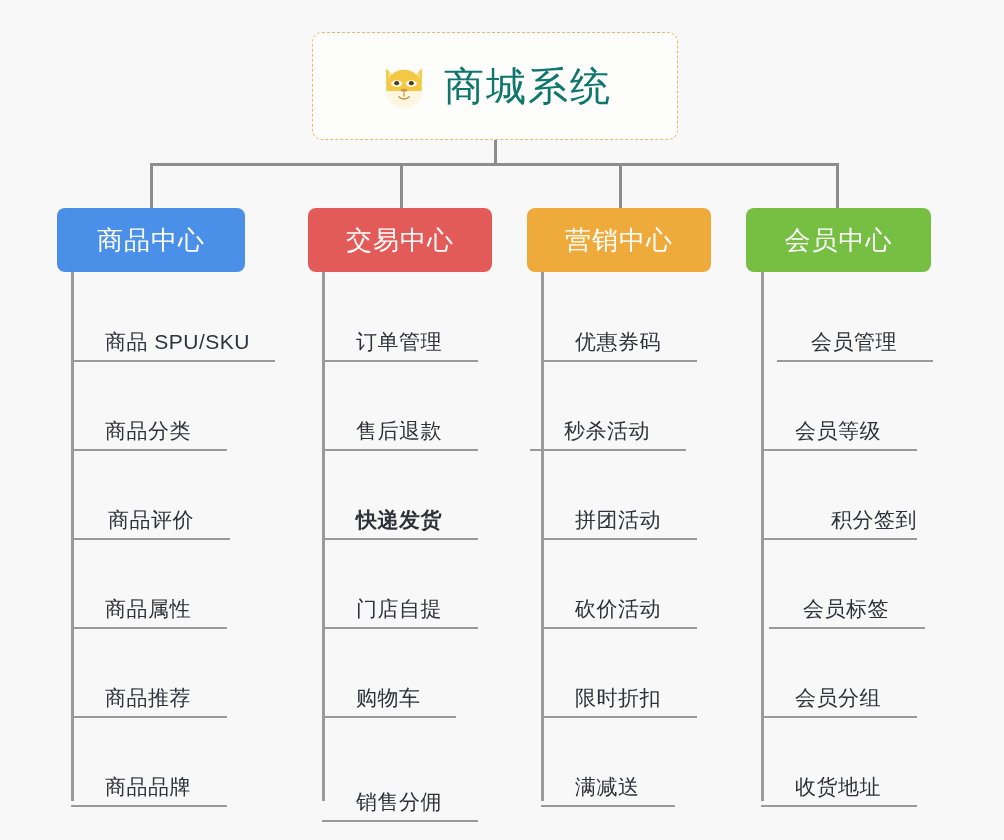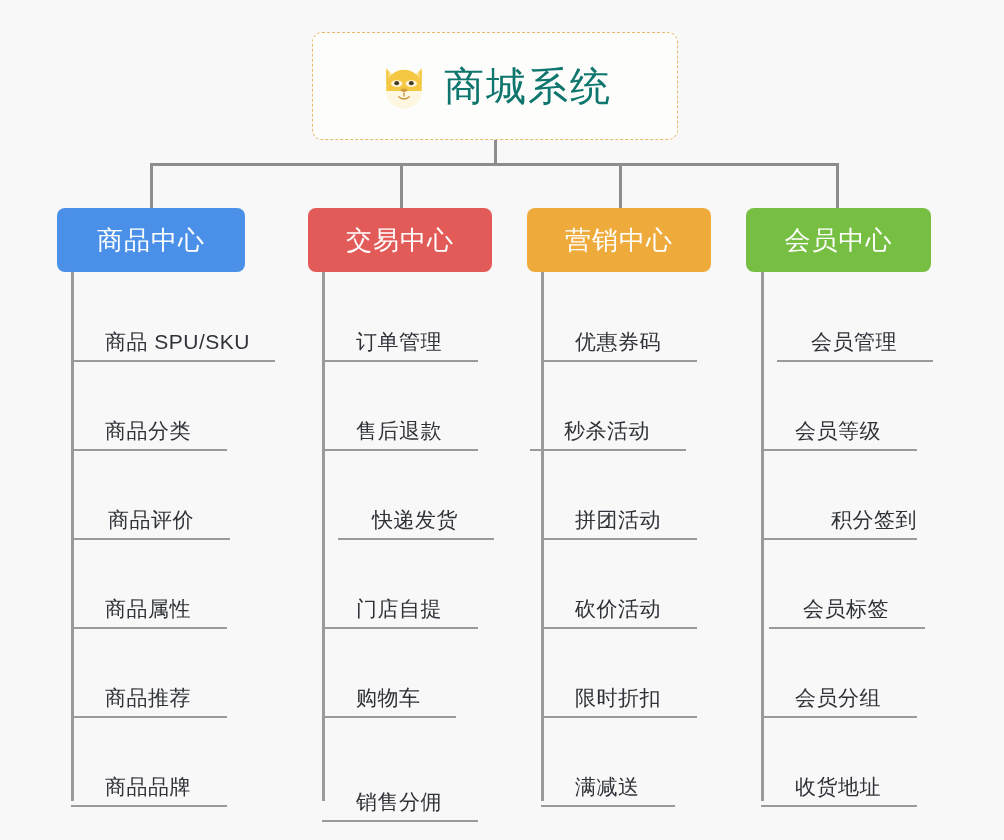--- a/index.html
+++ b/index.html
@@ -159,21 +159,21 @@
     <span>交易中心</span>
   </div>
   <div class="col-spine" style="left:322px; top:272px; height:529px;"></div>
 
   <div class="item" style="left:322px; top:272px; width:156px;">
     <span class="item-label">订单管理</span>
   </div>
   <div class="item" style="left:322px; top:361px; width:156px;">
     <span class="item-label">售后退款</span>
   </div>
-  <div class="item" style="left:338px; top:450px; width:156px;">
+  <div class="item" style="left:322px; top:450px; width:156px;font-weight:bold;">
     <span class="item-label">快递发货</span>
   </div>
   <div class="item" style="left:322px; top:539px; width:156px;">
     <span class="item-label">门店自提</span>
   </div>
   <div class="item" style="left:322px; top:628px; width:134px;">
     <span class="item-label">购物车</span>
   </div>
   <div class="item" style="left:322px; top:717px; width:156px;margin-top:15px;">
     <span class="item-label">销售分佣</span>

